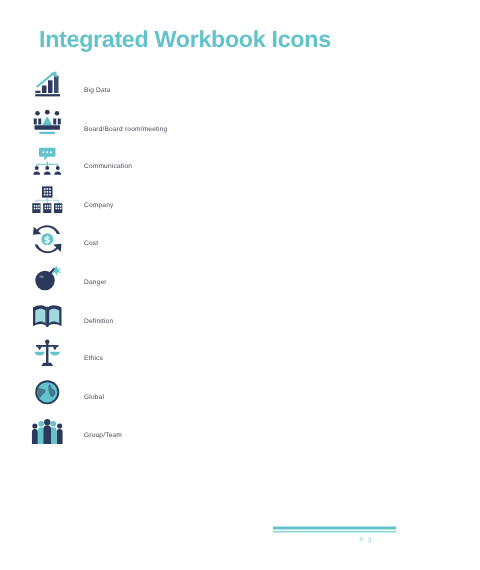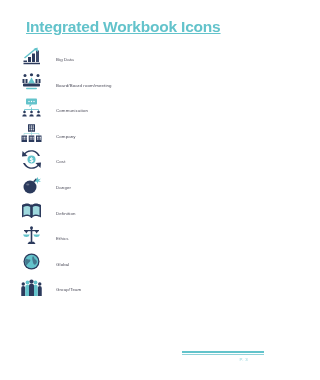--- a/index.html
+++ b/index.html
@@ -21,21 +21,20 @@
   }
   .page-title {
     position: absolute;
     left: 26px;
     top: 18px;
     font-size: 15.5px;
     font-weight: bold;
     letter-spacing: -0.2px;
     color: #63c3cb;
     white-space: nowrap;
-    text-decoration: underline;
   }
   .icon-list {
     position: absolute;
     left: 0;
     top: 44px;
     width: 268px;
   }
   .icon-row {
     position: relative;
     height: 25.6px;

